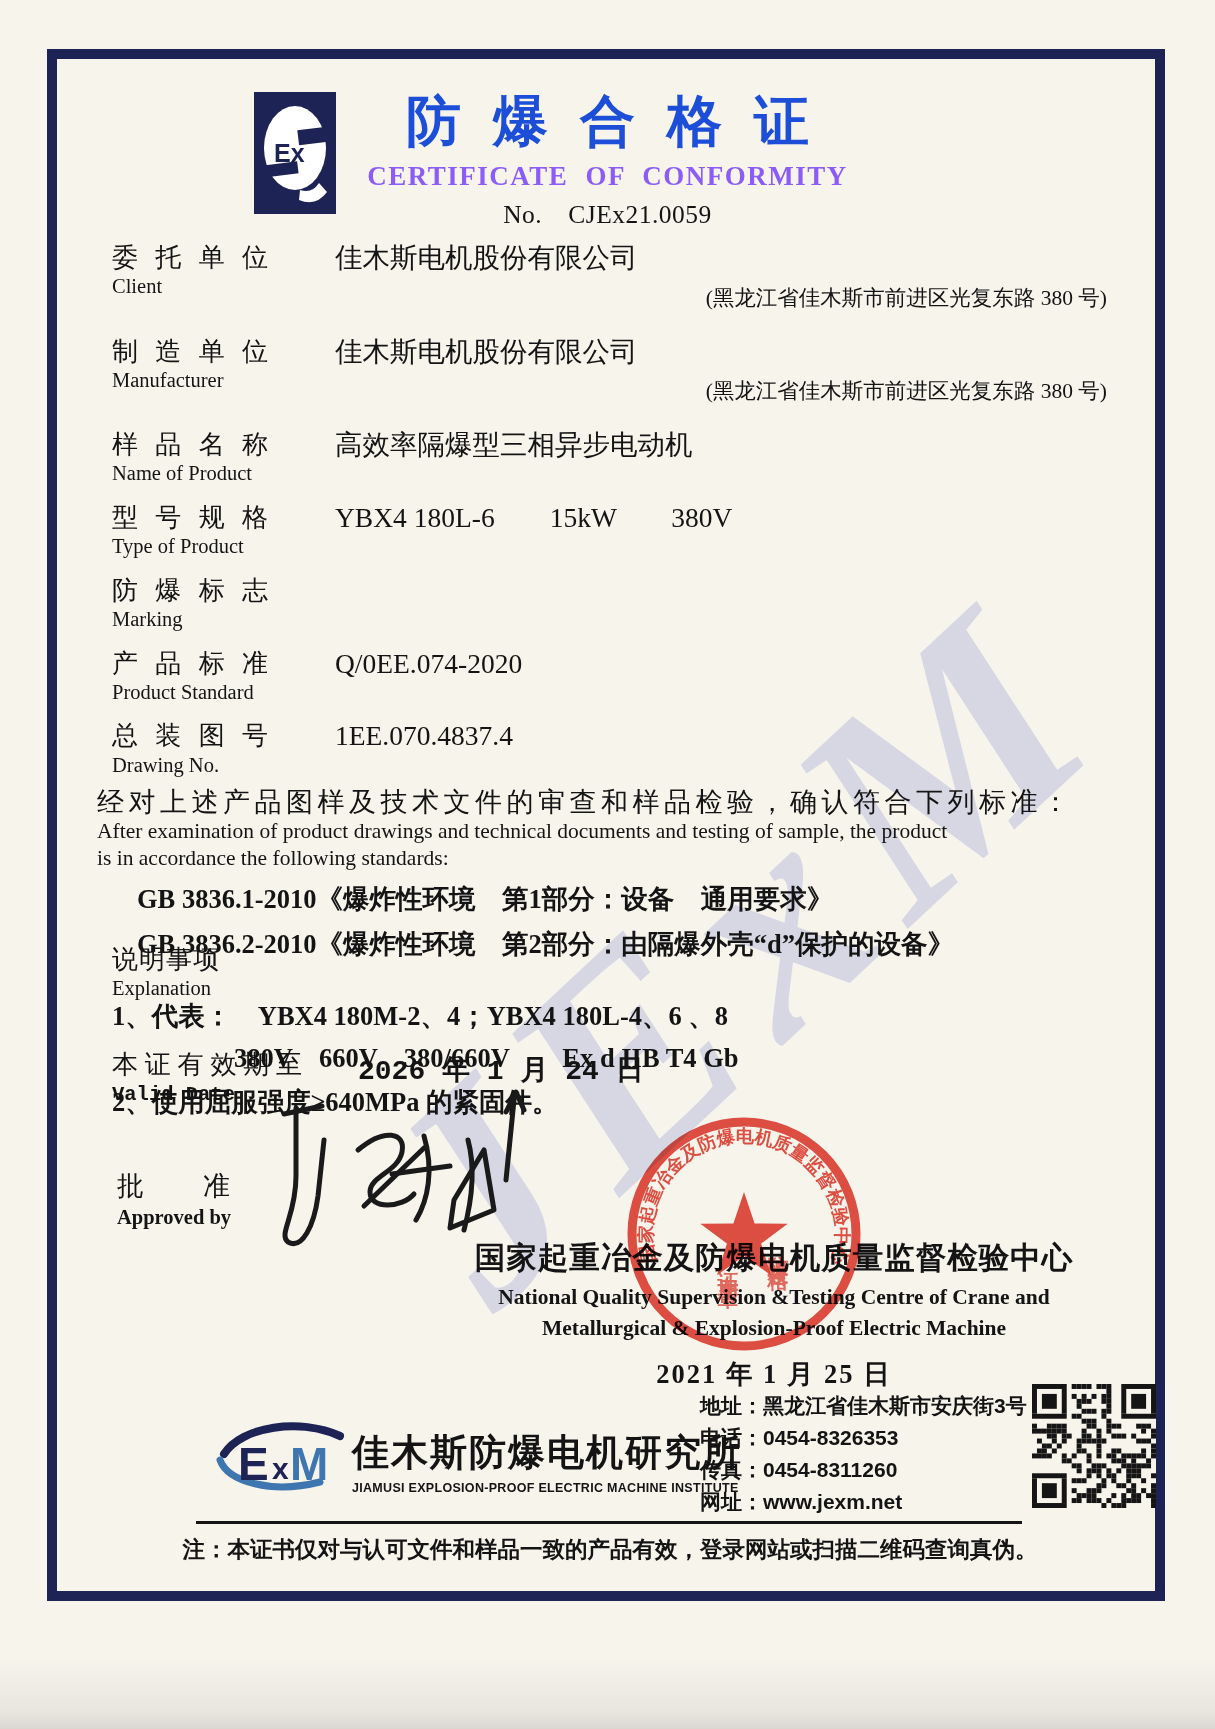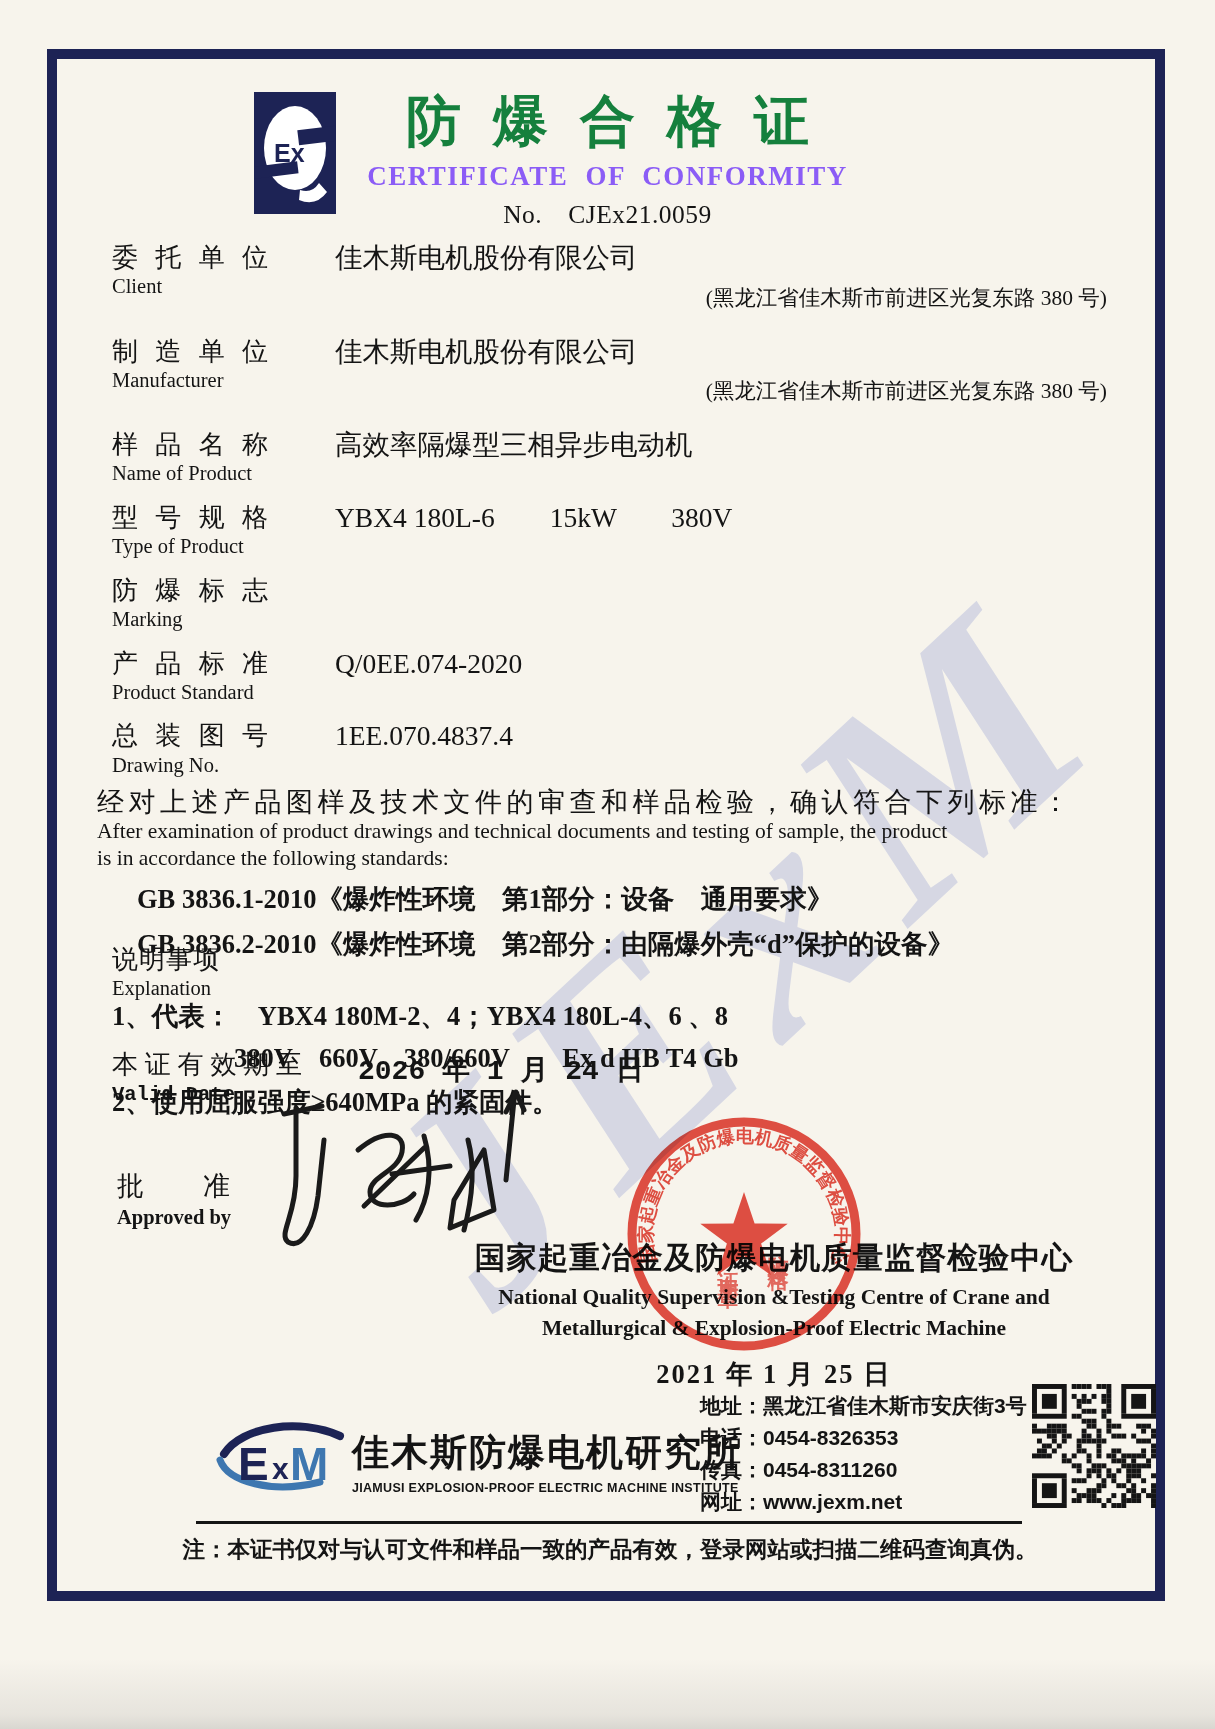--- a/index.html
+++ b/index.html
@@ -7,21 +7,21 @@
         font-family:"Liberation Serif","DejaVu Serif",serif;color:#141414;}
   .frame{position:absolute;left:47px;top:49px;width:1118px;height:1552px;
          border:10px solid #1d2355;box-sizing:border-box;z-index:1;}
   
   .watermark{position:absolute;left:740px;top:950px;transform:translate(-50%,-50%) rotate(-43deg);
         font-size:295px;font-weight:bold;font-style:italic;color:#b6bcdc;opacity:.5;
         letter-spacing:26px;white-space:nowrap;z-index:0;}
   
   .ex-logo{position:absolute;left:254px;top:92px;z-index:2;}
   .titles{position:absolute;left:0;width:100%;top:92px;text-align:center;z-index:2;}
-  .title-zh{display:inline-block;font-size:55px;font-weight:bold;color:#15803d;
+  .title-zh{display:inline-block;font-size:55px;font-weight:bold;color:#1d4ed8;
         letter-spacing:32px;margin-right:-32px;line-height:1.1;}
   .title-en{font-size:27px;font-weight:bold;color:#8b5cf6;letter-spacing:1.5px;word-spacing:9px;margin-top:8px;}
   .cert-no{font-size:25.5px;margin-top:5px;letter-spacing:.5px;word-spacing:8px;}
   
   .fields{position:absolute;left:112px;top:242px;width:995px;z-index:2;}
   .frow{display:flex;margin-bottom:16px;}
   .frow.has-sub{margin-bottom:24px;}
   .flab{width:223px;flex:none;}
   .lz{width:156px;font-size:26px;line-height:1.2;text-align:justify;text-align-last:justify;}
   .lz.w190{width:190px;}

